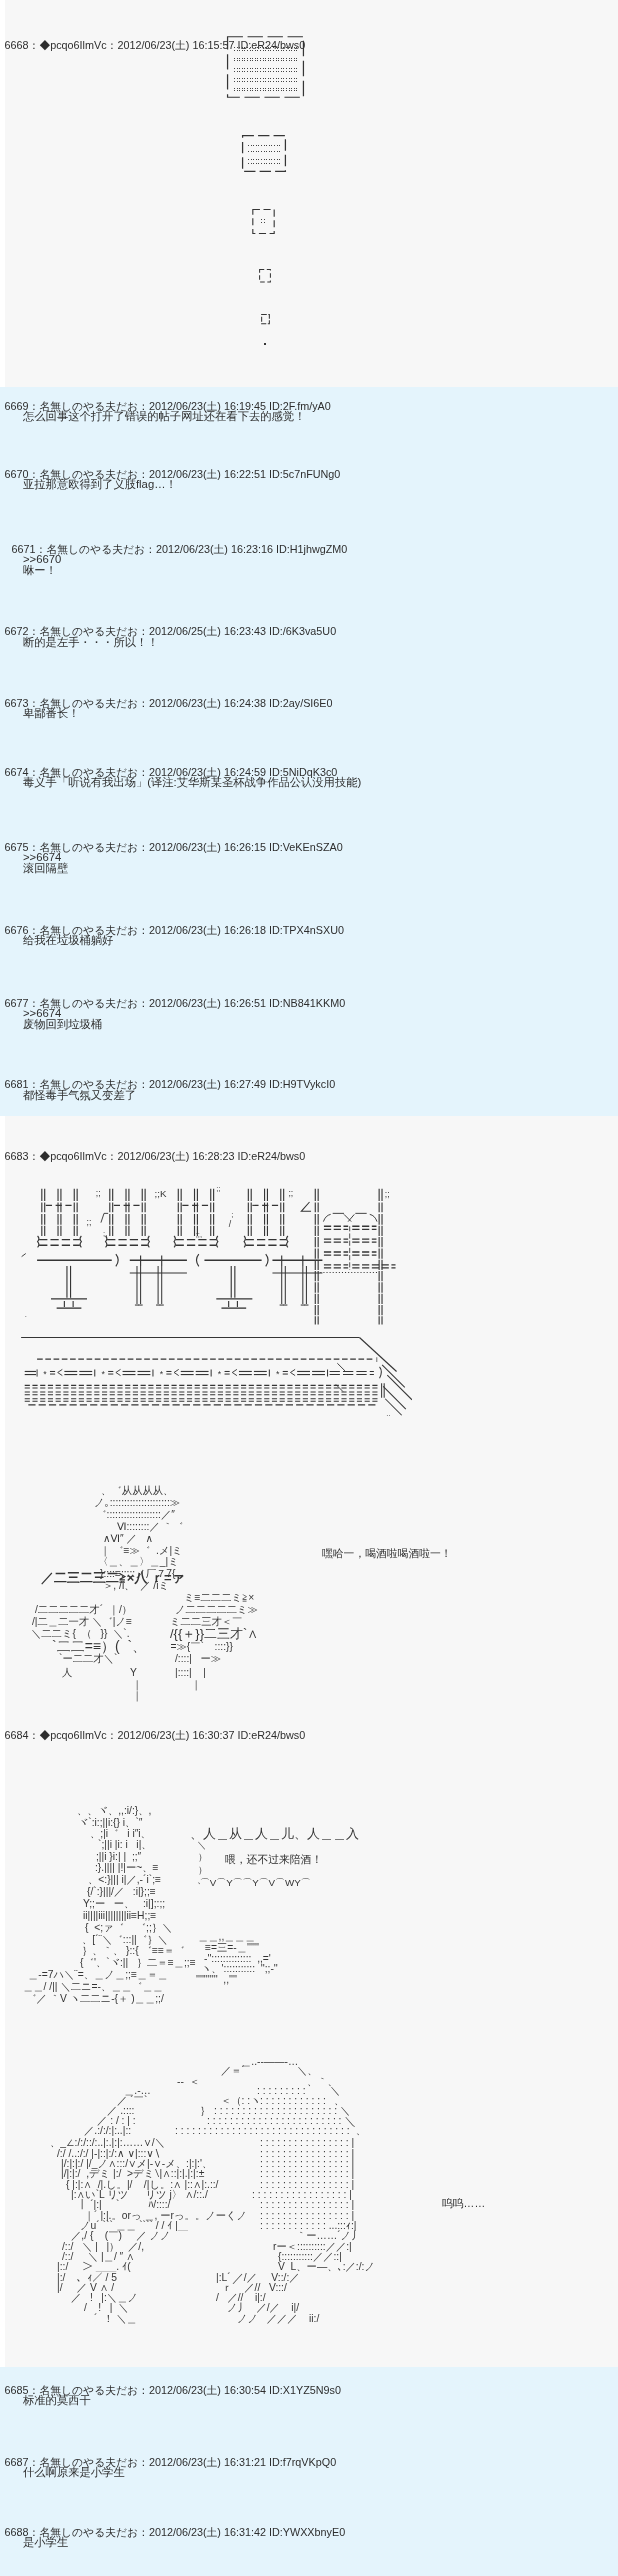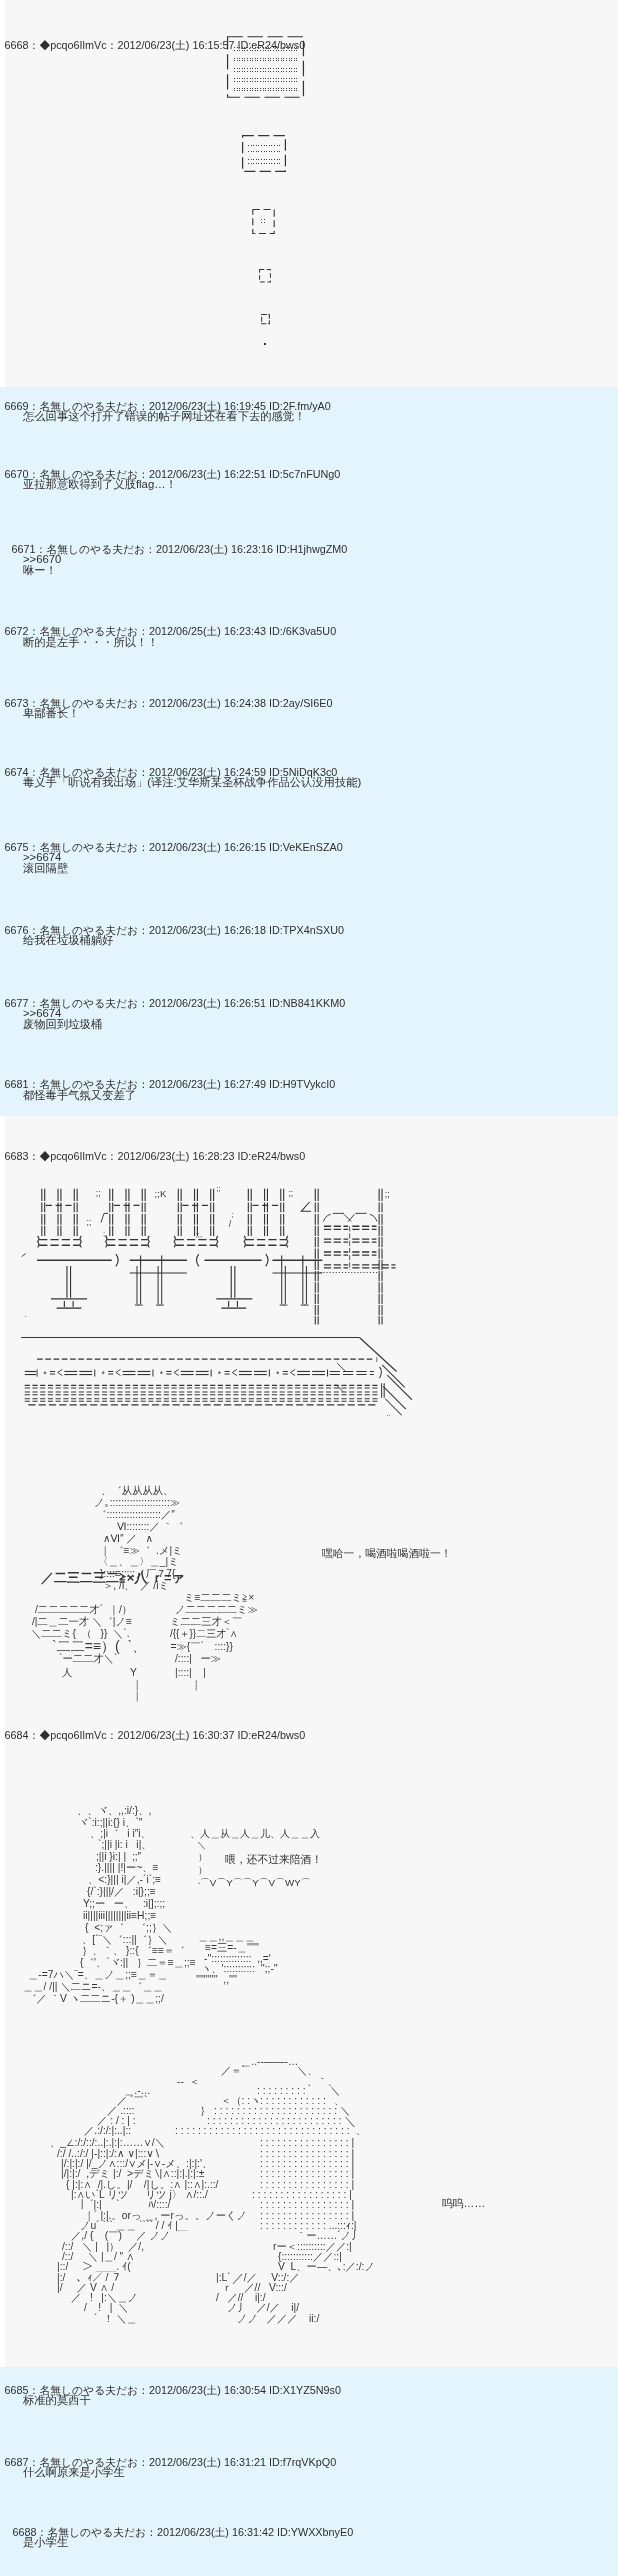--- a/index.html
+++ b/index.html
@@ -440,21 +440,21 @@
 <div class="aa" style="left:98px;top:1556px;font-size:10.3px;">〈＿、＿〉＿_|ミ</div>
 <div class="aa" style="left:100px;top:1568px;font-size:10.3px;">}::::≡:::::ノ厂７7{</div>
 <div class="aa" style="left:103px;top:1580px;font-size:10.3px;">＞, /i、  ／ /iミ</div>
 <div class="aa" style="left:41px;top:1572px;font-size:13px;font-weight:bold;">／二三二三二≧×八 ｒ=ァ</div>
 <div class="aa" style="left:184px;top:1592px;font-size:10.3px;">ミ≡二二二ミ≧×</div>
 <div class="aa" style="left:35px;top:1604px;font-size:10.3px;">/二二二二二才´  ｜/）</div>
 <div class="aa" style="left:175px;top:1604px;font-size:10.3px;">ノ二二二二二ミ≫</div>
 <div class="aa" style="left:32px;top:1616px;font-size:10.3px;">/|二＿二一才 ＼゛|ノ≡</div>
 <div class="aa" style="left:170px;top:1616px;font-size:10.3px;">ミ二二三才＜￣</div>
 <div class="aa" style="left:31px;top:1628px;font-size:10.3px;">＼二二ミ{  （   }}  ＼`.</div>
-<div class="aa" style="left:170px;top:1628px;font-size:10px;">/{{＋}}二三才`∧</div>
+<div class="aa" style="left:170px;top:1628px;font-size:13px;">/{{＋}}二三才`∧</div>
 <div class="aa" style="left:52px;top:1641px;font-size:14px;">`二二=≡）(  `、</div>
 <div class="aa" style="left:160px;top:1641px;font-size:10.3px;">ゞ=≫{￣`ゞ::::}}</div>
 <div class="aa" style="left:59px;top:1653px;font-size:10.3px;">`ー二二才＼`</div>
 <div class="aa" style="left:175px;top:1653px;font-size:10.3px;">/::::|   ー≫</div>
 <div class="aa" style="left:62px;top:1667px;font-size:10.3px;">人</div>
 <div class="aa" style="left:130px;top:1667px;font-size:10.3px;">Y</div>
 <div class="aa" style="left:175px;top:1667px;font-size:10.3px;">|::::|    |</div>
 <div class="aa" style="left:132px;top:1679px;font-size:10.3px;">｜</div>
 <div class="aa" style="left:132px;top:1690px;font-size:10.3px;">｜</div>
 <div class="aa" style="left:191px;top:1679px;font-size:10.3px;">｜</div>
@@ -468,21 +468,21 @@
 <div class="aa" style="left:87px;top:1886px;font-size:10.3px;">{/`:}|||/／   :i|};;≡</div>
 <div class="aa" style="left:83px;top:1898px;font-size:10.3px;">Y;;ー   ー、   :i|];:;;</div>
 <div class="aa" style="left:83px;top:1910px;font-size:10.3px;">ii||||iii||||||||ii≡H;;≡</div>
 <div class="aa" style="left:85px;top:1922px;font-size:10.3px;">{  &lt;;ァ゛    ゛;;｝＼</div>
 <div class="aa" style="left:82px;top:1934px;font-size:10.3px;">、[´¨＼゛:::||゛｝＼</div>
 <div class="aa" style="left:82px;top:1945px;font-size:10.3px;">｝、｀、 }::{ ゛≡≡＝゛</div>
 <div class="aa" style="left:80px;top:1957px;font-size:10.3px;">{゛'、`ヾ:||   ｝二＝≡＿;;≡</div>
 <div class="aa" style="left:28px;top:1969px;font-size:10.3px;">＿-=7ハ＼¨=、＿ノ＿;;≡＿＝＿</div>
 <div class="aa" style="left:23px;top:1981px;font-size:10.3px;">＿＿/ /|| ＼二ニ=-、＿＿゛＿＿</div>
 <div class="aa" style="left:26px;top:1993px;font-size:10.3px;">゛／ ｀V ヽ二二ニ-{＋ )＿＿;;/</div>
-<div class="aa" style="left:190px;top:1828px;font-size:10px;">、人＿从＿人＿儿、人＿＿入</div>
+<div class="aa" style="left:190px;top:1828px;font-size:13px;">、人＿从＿人＿儿、人＿＿入</div>
 <div class="aa" style="left:197px;top:1840px;font-size:9.3px;">＼</div>
 <div class="aa" style="left:198px;top:1852px;font-size:9.3px;">）</div>
 <div class="aa" style="left:198px;top:1865px;font-size:9.3px;">）</div>
 <div class="aa" style="left:197px;top:1875px;font-size:9.3px;">、</div>
 <div class="aa" style="left:200px;top:1877px;font-size:9.8px;">⌒V⌒Y⌒⌒Y⌒V⌒WY⌒</div>
 
 <div style="position:absolute;left:286px;top:1547px;font-size:10.8px;white-space:pre;padding-left:36px;">嘿哈一，喝酒啦喝酒啦一！</div>
 
 <div style="position:absolute;left:225px;top:1853px;font-size:10.8px;white-space:pre;">喂，还不过来陪酒！</div>
 
@@ -533,35 +533,35 @@
 <div class="aa" style="left:80px;top:2220px;font-size:10.3px;">ノu´ ``` ＿＿ ```` / / ｲ |＿</div>
 <div class="aa" style="left:260px;top:2220px;font-size:10.3px;">: : : : : : : : : : : : ...:::ｨ:|</div>
 <div class="aa" style="left:71px;top:2230px;font-size:10.3px;">／,/ {    (￣)     ／ ノノ</div>
 <div class="aa" style="left:296px;top:2230px;font-size:10.3px;">｀ー……´ノ丿</div>
 <div class="aa" style="left:62px;top:2241px;font-size:10.3px;">/::/   ＼ |   |）   ／/,</div>
 <div class="aa" style="left:273px;top:2241px;font-size:10.3px;">rー＜::::::::::／／:|</div>
 <div class="aa" style="left:62px;top:2251px;font-size:10.3px;">/::/     ＼ |＿/ ″ ∧</div>
 <div class="aa" style="left:278px;top:2251px;font-size:10.3px;">{:::::::::::／／::|</div>
 <div class="aa" style="left:57px;top:2261px;font-size:10.3px;">|::/     ＞ ＿＿. ｲ(</div>
 <div class="aa" style="left:278px;top:2261px;font-size:10.3px;">V  L、ー―、､:／:/:ノ</div>
-<div class="aa" style="left:57px;top:2272px;font-size:10.3px;">|:/    、ｨ／ / ７</div>
+<div class="aa" style="left:57px;top:2272px;font-size:10.3px;">|:/    、ｨ／ / 5</div>
 <div class="aa" style="left:216px;top:2272px;font-size:10.3px;">|:L´ ／/／     V::/:／</div>
 <div class="aa" style="left:57px;top:2282px;font-size:10.3px;">|/     ／ V ∧ /</div>
 <div class="aa" style="left:222px;top:2282px;font-size:10.3px;">ｒ´   ／//   V:::/</div>
 <div class="aa" style="left:71px;top:2292px;font-size:10.3px;">／   !   |:＼＿ノ</div>
 <div class="aa" style="left:216px;top:2292px;font-size:10.3px;">/   ／//    i|:/</div>
 <div class="aa" style="left:84px;top:2302px;font-size:10.3px;">/    !   |  ＼</div>
 <div class="aa" style="left:227px;top:2302px;font-size:10.3px;">ノ丿   ／/／    i|/</div>
 <div class="aa" style="left:94px;top:2313px;font-size:10.3px;">´  ！ ＼＿</div>
 <div class="aa" style="left:237px;top:2313px;font-size:10.3px;">ノノ   ／／／    ii:/</div>
 
 <div class="hdr" style="top:2385px;">6685：名無しのやる夫だお：2012/06/23(土) 16:30:54 ID:X1YZ5N9s0</div>
 
 <div class="bd2" style="top:2395px;">标准的莫西干</div>
 
 <div class="hdr" style="top:2457px;">6687：名無しのやる夫だお：2012/06/23(土) 16:31:21 ID:f7rqVKpQ0</div>
 
 <div class="bd2" style="top:2467px;">什么啊原来是小学生</div>
 
-<div class="hdr" style="top:2527px;margin-left:8px;">6688：名無しのやる夫だお：2012/06/23(土) 16:31:42 ID:YWXXbnyE0</div>
+<div class="hdr" style="top:2527px;">6688：名無しのやる夫だお：2012/06/23(土) 16:31:42 ID:YWXXbnyE0</div>
 
 <div class="bd2" style="top:2537px;">是小学生</div>
 
 
 </body></html>

